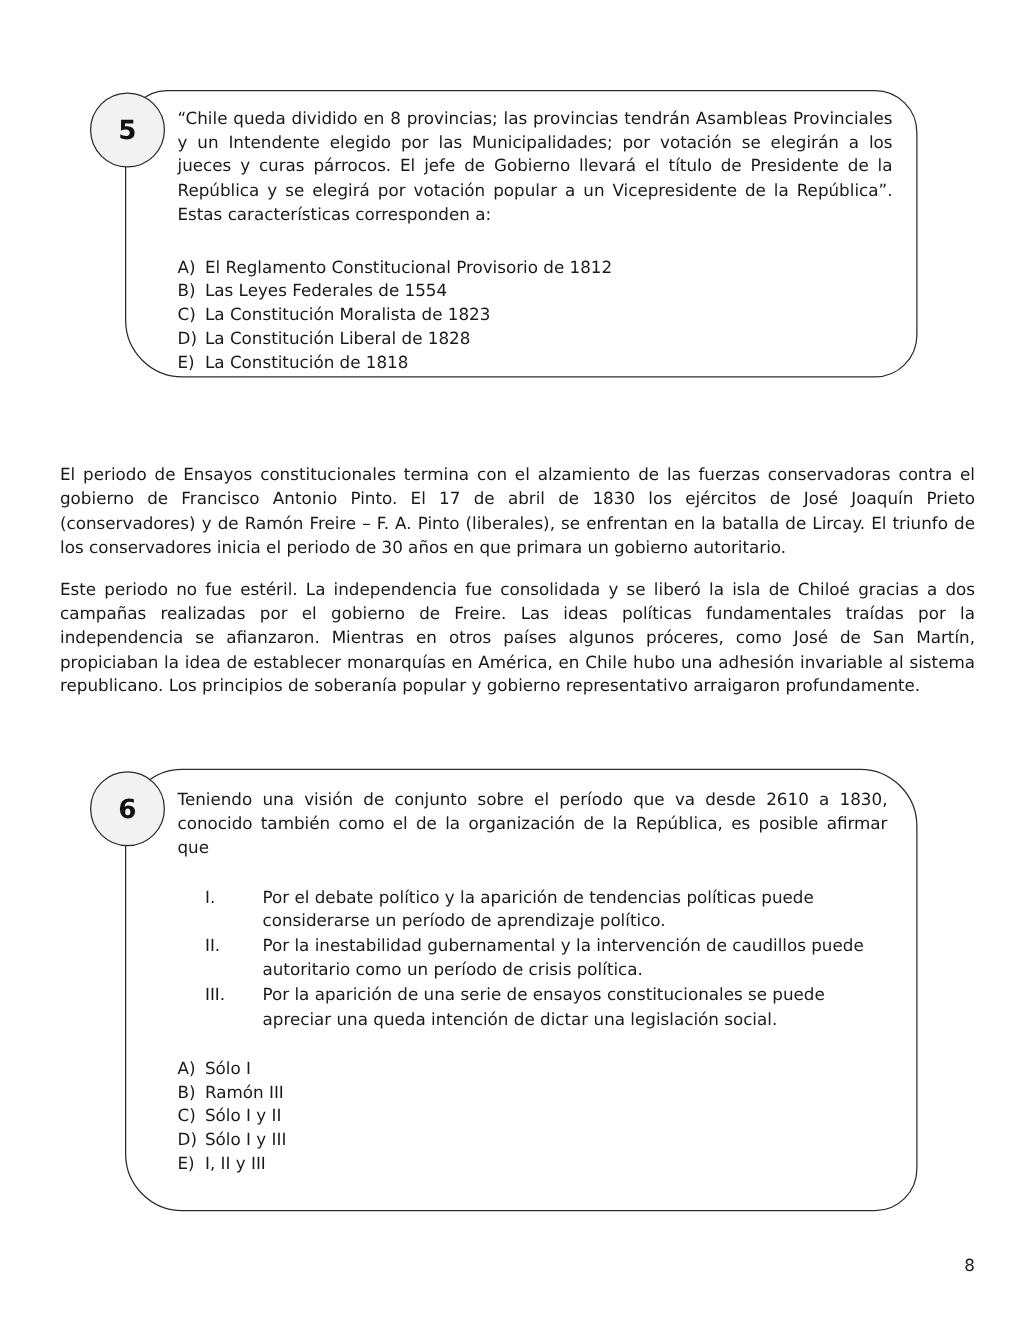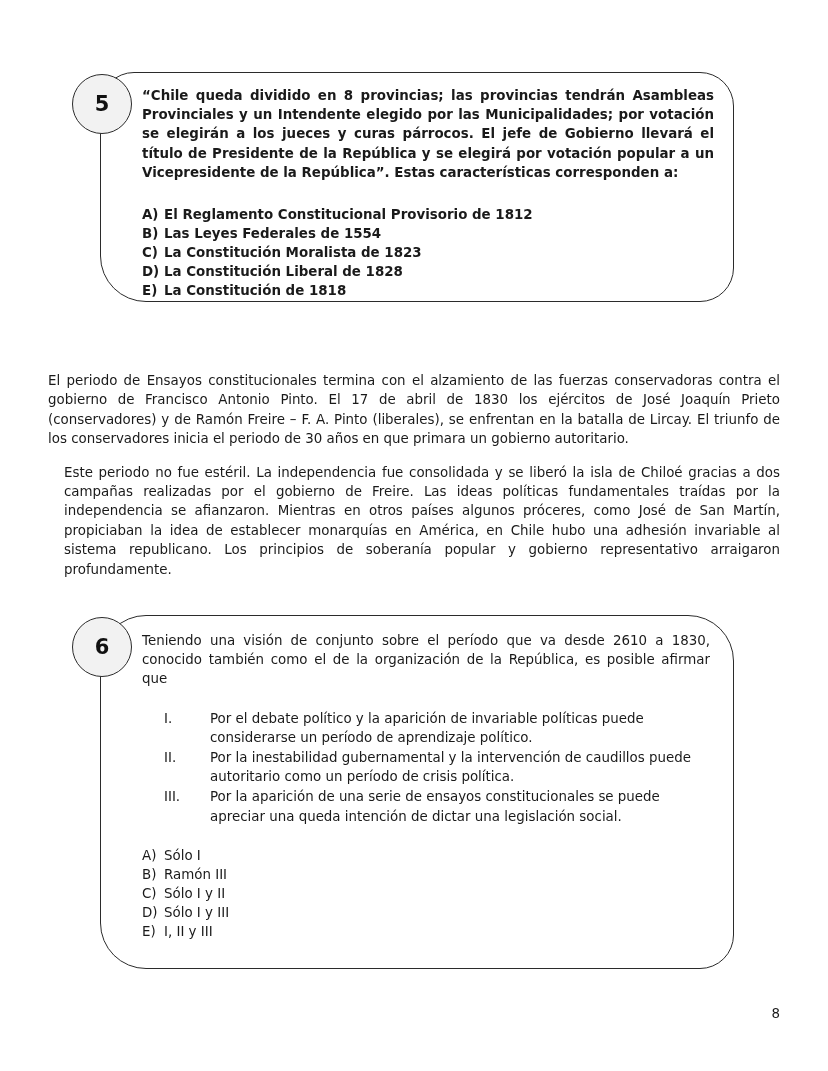--- a/index.html
+++ b/index.html
@@ -60,21 +60,21 @@
     z-index: 5;
   }
   .badge-5 { left: 72px; top: 74px; }
   .badge-6 { left: 72px; top: 617px; }
 
   
   .qcontent {
     position: absolute;
     left: 142px;
   }
-  .qcontent-5 { top: 86px; width: 572px; font-weight: bold; }
+  .qcontent-5 { top: 86px; width: 572px; }
   .qcontent-6 { top: 631px; width: 568px; }
 
   .qstem {
     font-size: 13.4px;
     line-height: 19.2px;
     text-align: justify;
     text-justify: inter-word;
     margin: 0;
   }
 
@@ -124,21 +124,21 @@
     left: 48px;
     width: 732px;
   }
   .para {
     margin: 0 0 14px 0;
     font-size: 13.4px;
     line-height: 19.4px;
     text-align: justify;
     text-justify: inter-word;
   }
-  .para:last-child { margin-bottom: 0; margin-left: 16px; }
+  .para:last-child { margin-bottom: 0; }
 
   
   .page-number {
     position: absolute;
     right: 48px;
     top: 1006px;
     font-size: 13.4px;
     color: #1a1a1a;
   }
 </style>
@@ -188,21 +188,21 @@
   <div class="badge badge-6">
     <span>6</span>
   </div>
 
   <div class="qcontent qcontent-6">
     <p class="qstem">Teniendo una visión de conjunto sobre el período que va desde 2610 a 1830, conocido también como el de la organización de la República, es posible afirmar que</p>
 
     <ul class="romans">
       <li class="roman-item">
         <span class="roman-num">I.</span>
-        <span class="roman-text">Por el debate político y la aparición de invariable políticas puede considerarse un período de aprendizaje político.</span>
+        <span class="roman-text">Por el debate político y la aparición de tendencias políticas puede considerarse un período de aprendizaje político.</span>
       </li>
       <li class="roman-item">
         <span class="roman-num">II.</span>
         <span class="roman-text">Por la inestabilidad gubernamental y la intervención de caudillos puede autoritario como un período de crisis política.</span>
       </li>
       <li class="roman-item">
         <span class="roman-num">III.</span>
         <span class="roman-text">Por la aparición de una serie de ensayos constitucionales se puede apreciar una queda intención de dictar una legislación social.</span>
       </li>
     </ul>

